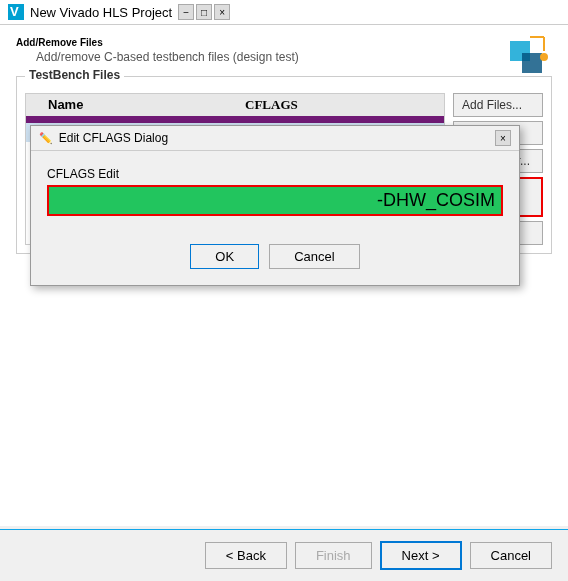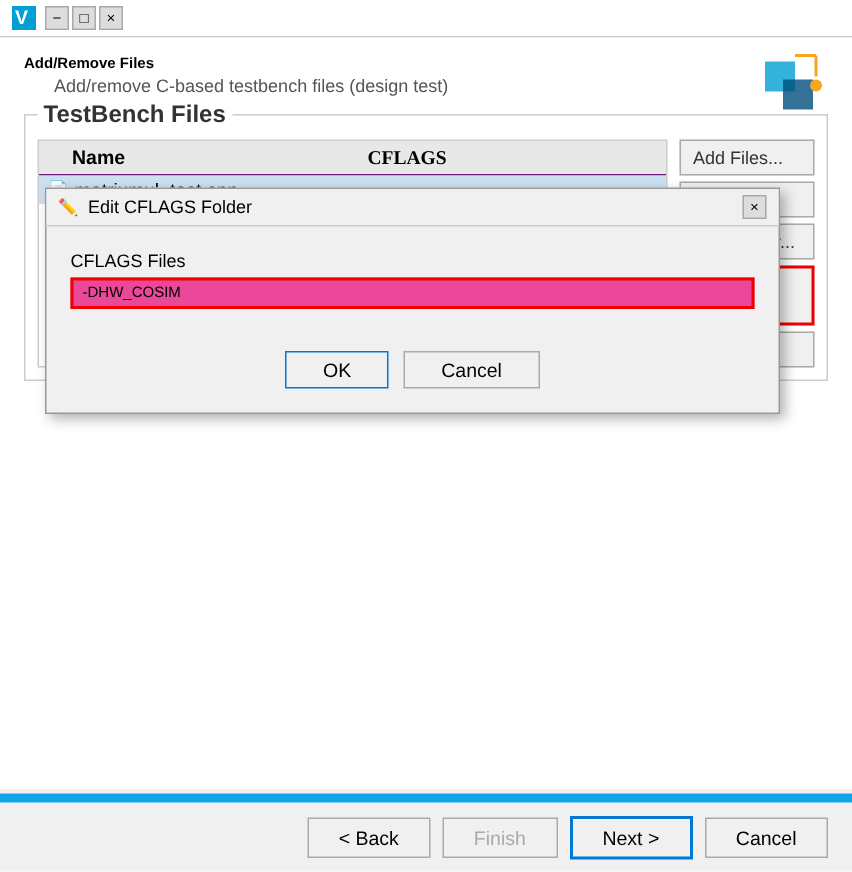--- a/index.html
+++ b/index.html
@@ -30,36 +30,36 @@
     .page-title {
       font-size: 10px; font-weight: bold; color: #000; margin-bottom: 2px;
     }
     .page-subtitle { font-size: 12px; color: #555; margin-bottom: 12px; margin-left: 20px; }
 
     .section-box {
       border: 1px solid #ccc; padding: 8px; position: relative;
     }
     .section-label {
       position: absolute; top: -9px; left: 8px; background: #fff;
-      padding: 0 4px; font-size: 16px; font-weight: bold; color: #333;
+      padding: 0 4px; font-size: 12px; font-weight: bold; color: #333;
     }
 
     .top-icon {
       position: absolute; top: 8px; right: 16px;
       width: 50px; height: 50px;
     }
 
     .file-table-area {
       display: flex; gap: 8px; margin-top: 8px;
     }
     .file-table {
       flex: 1; border: 1px solid #ccc; background: #fff; min-height: 140px;
     }
     .file-table-header {
-      display: flex; background: #e8e8e8; border-bottom: 1px solid #701a75;
+      display: flex; background: #e8e8e8; border-bottom: 7px solid #701a75;
       padding: 3px 22px; font-weight: bold; font-size: 12px; gap: 20px;
     }
     .col-name { flex: 1; }
     .col-cflags { flex: 1; font-family: Liberation Serif, serif; }
     .file-row {
       display: flex; padding: 2px 6px; align-items: center; background: #cde0f0;
       font-size: 12px;
     }
     .file-row-icon { margin-right: 4px; color: #666; font-size: 11px; }
 
@@ -93,38 +93,38 @@
     .dialog-title-icon { font-size: 11px; color: #f5a623; }
     .dialog-title-text { font-size: 12px; flex: 1; }
     .dialog-close-btn {
       width: 16px; height: 16px; border: 1px solid #aaa; background: #ddd;
       display: flex; align-items: center; justify-content: center; font-size: 10px; cursor: pointer;
     }
     .dialog-body { padding: 16px; }
     .dialog-field-label { font-size: 12px; margin-bottom: 4px; }
     .dialog-input {
       width: 100%; padding: 3px 6px; border: 2px solid #e00;
-      font-size: 10px; outline: none; background: #ec4899;
+      font-size: 18px; outline: none; background: #22c55e; text-align: right;
     }
     .dialog-footer {
       display: flex; justify-content: center; gap: 10px;
       padding: 12px 16px 16px;
     }
     .dialog-btn {
       padding: 4px 24px; border: 1px solid #aaa; background: #f0f0f0;
       cursor: pointer; font-size: 13px;
     }
     .dialog-btn-ok { border-color: #0078d4; }
 
     
     .bottom-bar {
       position: absolute; bottom: 0; left: 0; right: 0;
       height: 52px;
       background: #f0f0f0;
-      border-top: 6px solid #0ea5e9;
+      border-top: 1px solid #0ea5e9;
       display: flex; align-items: center; justify-content: flex-end;
       padding: 0 16px; gap: 8px;
     }
     .bottom-btn {
       padding: 5px 20px; border: 1px solid #aaa; background: #f0f0f0;
       cursor: pointer; font-size: 13px;
     }
     .bottom-btn-primary {
       border: 2px solid #0078d4; color: #000; font-weight: normal;
     }
@@ -133,20 +133,21 @@
     }
   </style>
 </head>
 <body>
 
 <div class="title-bar">
   <svg width="16" height="16" viewBox="0 0 16 16">
     <rect width="16" height="16" fill="#00a0d2"></rect>
     <text x="2" y="12" font-size="10" fill="white" font-weight="bold">V</text>
   </svg>
+  <span>New Vivado HLS Project</span>
   <div class="title-bar-controls">
     <div class="title-bar-btn">−</div>
     <div class="title-bar-btn">□</div>
     <div class="title-bar-btn">×</div>
   </div>
 </div>
 
 <div class="main-content">
 
   <div class="top-icon" style="position:absolute;top:8px;right:16px;">
@@ -184,25 +185,25 @@
         <button class="btn">Add Folder...</button>
         <button class="btn btn-highlight">Edit CFLAGS...</button>
         <button class="btn">Remove</button>
       </div>
     </div>
   </div>
 
   <div class="dialog-overlay">
     <div class="dialog-title-bar">
       <span class="dialog-title-icon">✏️</span>
-      <span class="dialog-title-text">Edit CFLAGS Folder</span>
+      <span class="dialog-title-text">Edit CFLAGS Dialog</span>
       <div class="dialog-close-btn">×</div>
     </div>
     <div class="dialog-body">
-      <div class="dialog-field-label">CFLAGS Files</div>
+      <div class="dialog-field-label">CFLAGS Edit</div>
       <input class="dialog-input" type="text" value="-DHW_COSIM" style="">
     </div>
     <div class="dialog-footer">
       <button class="dialog-btn dialog-btn-ok">OK</button>
       <button class="dialog-btn">Cancel</button>
     </div>
   </div>
 
 </div>
 

